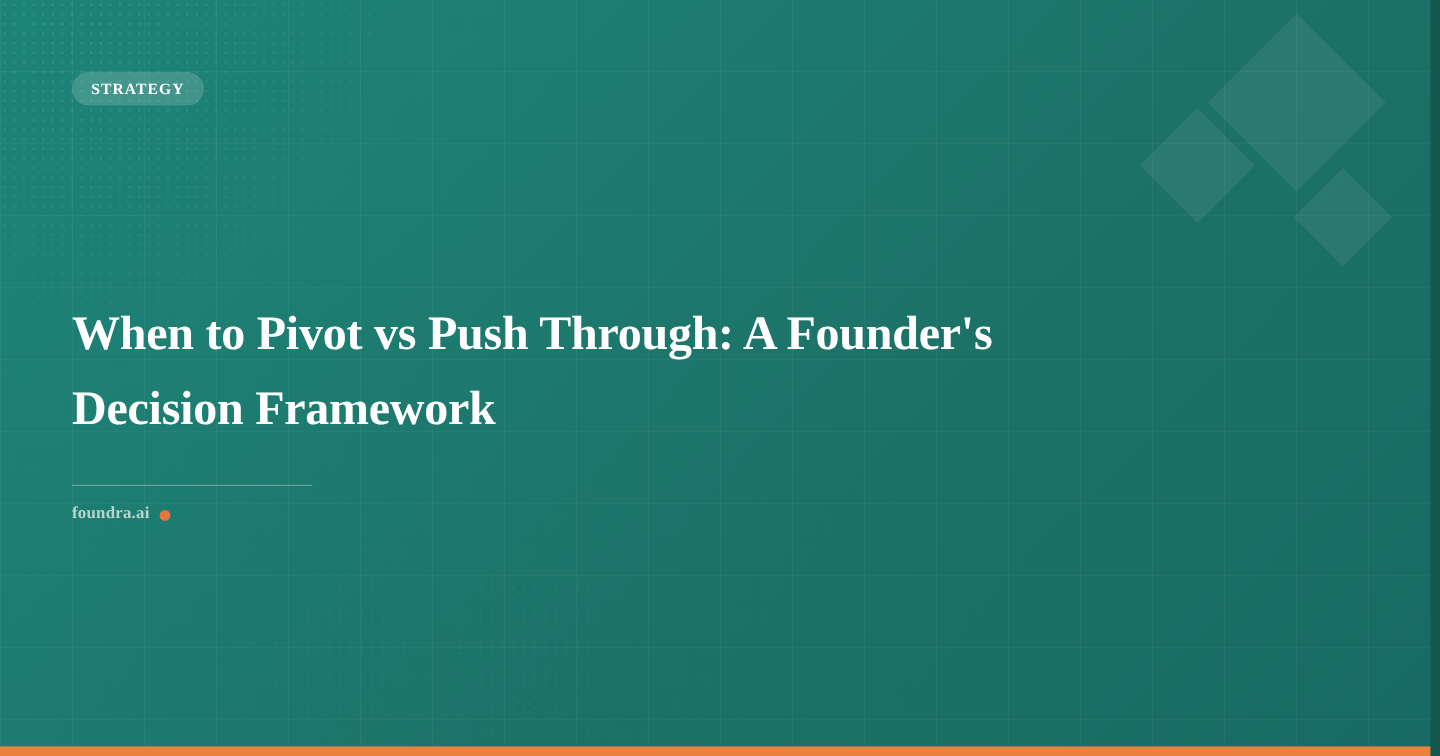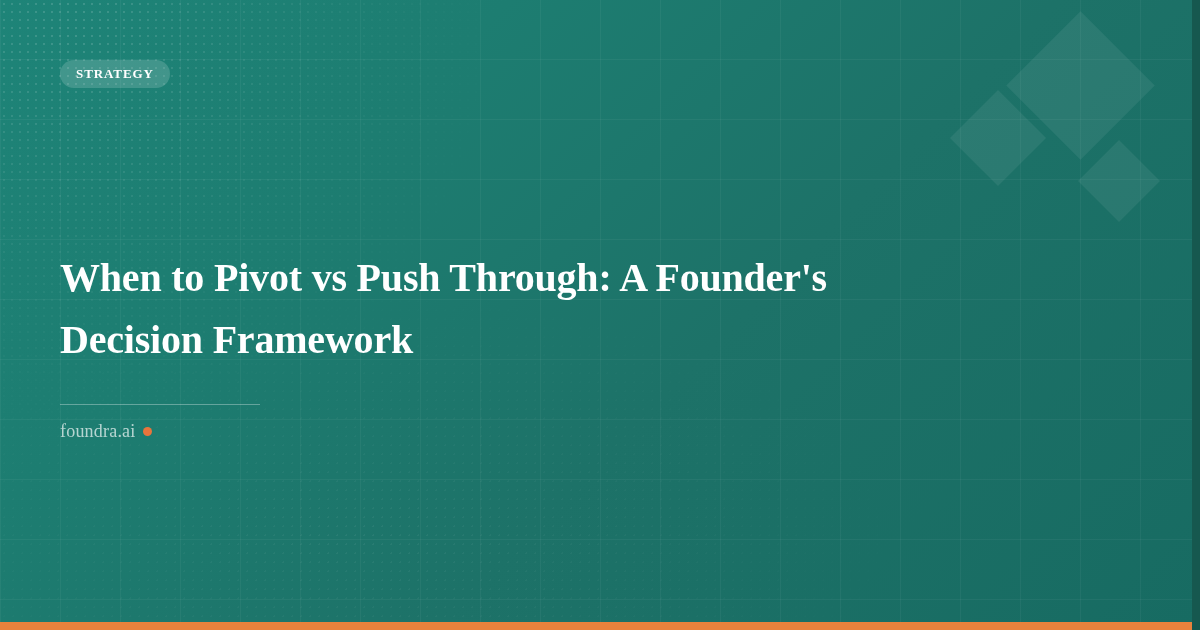--- a/index.html
+++ b/index.html
@@ -116,22 +116,22 @@
     position:absolute;
     top:421px;
     left:0;
     display:flex;
     align-items:center;
     gap:8px;
   }
   .brand-name {
     color:rgba(255,255,255,0.68);
     font-family:"Liberation Serif", serif;
-    font-weight:400;
-    font-size:18px;
+    font-weight:700;
+    font-size:14px;
     letter-spacing:0.2px;
   }
   .brand-dot {
     width:9px;
     height:9px;
     border-radius:50%;
     background:#e8743c;
   }
 
   

